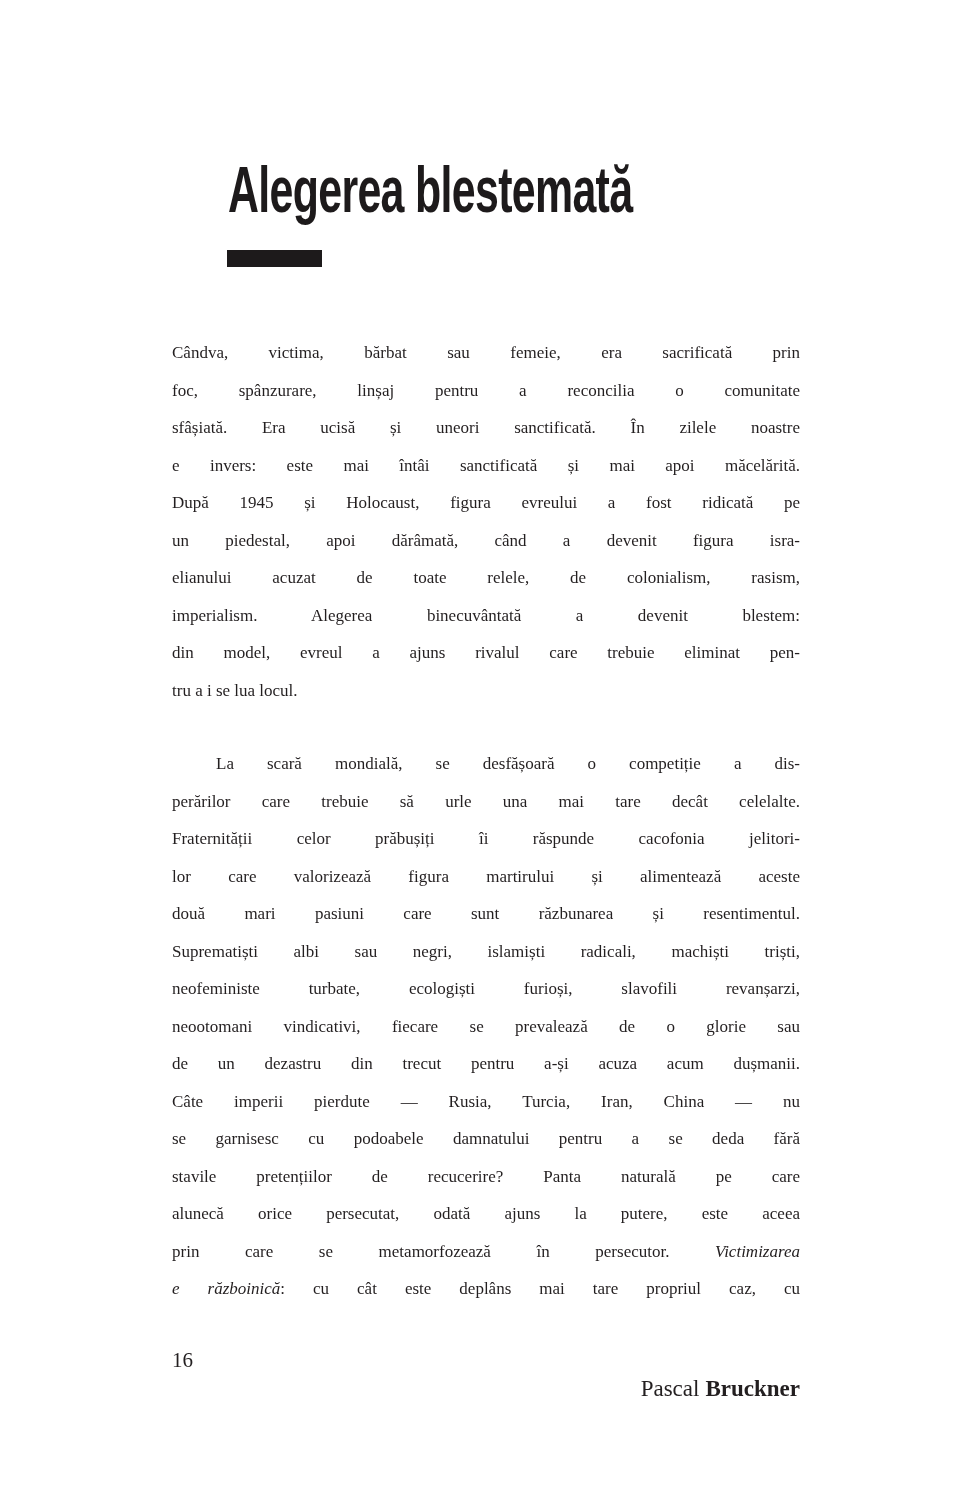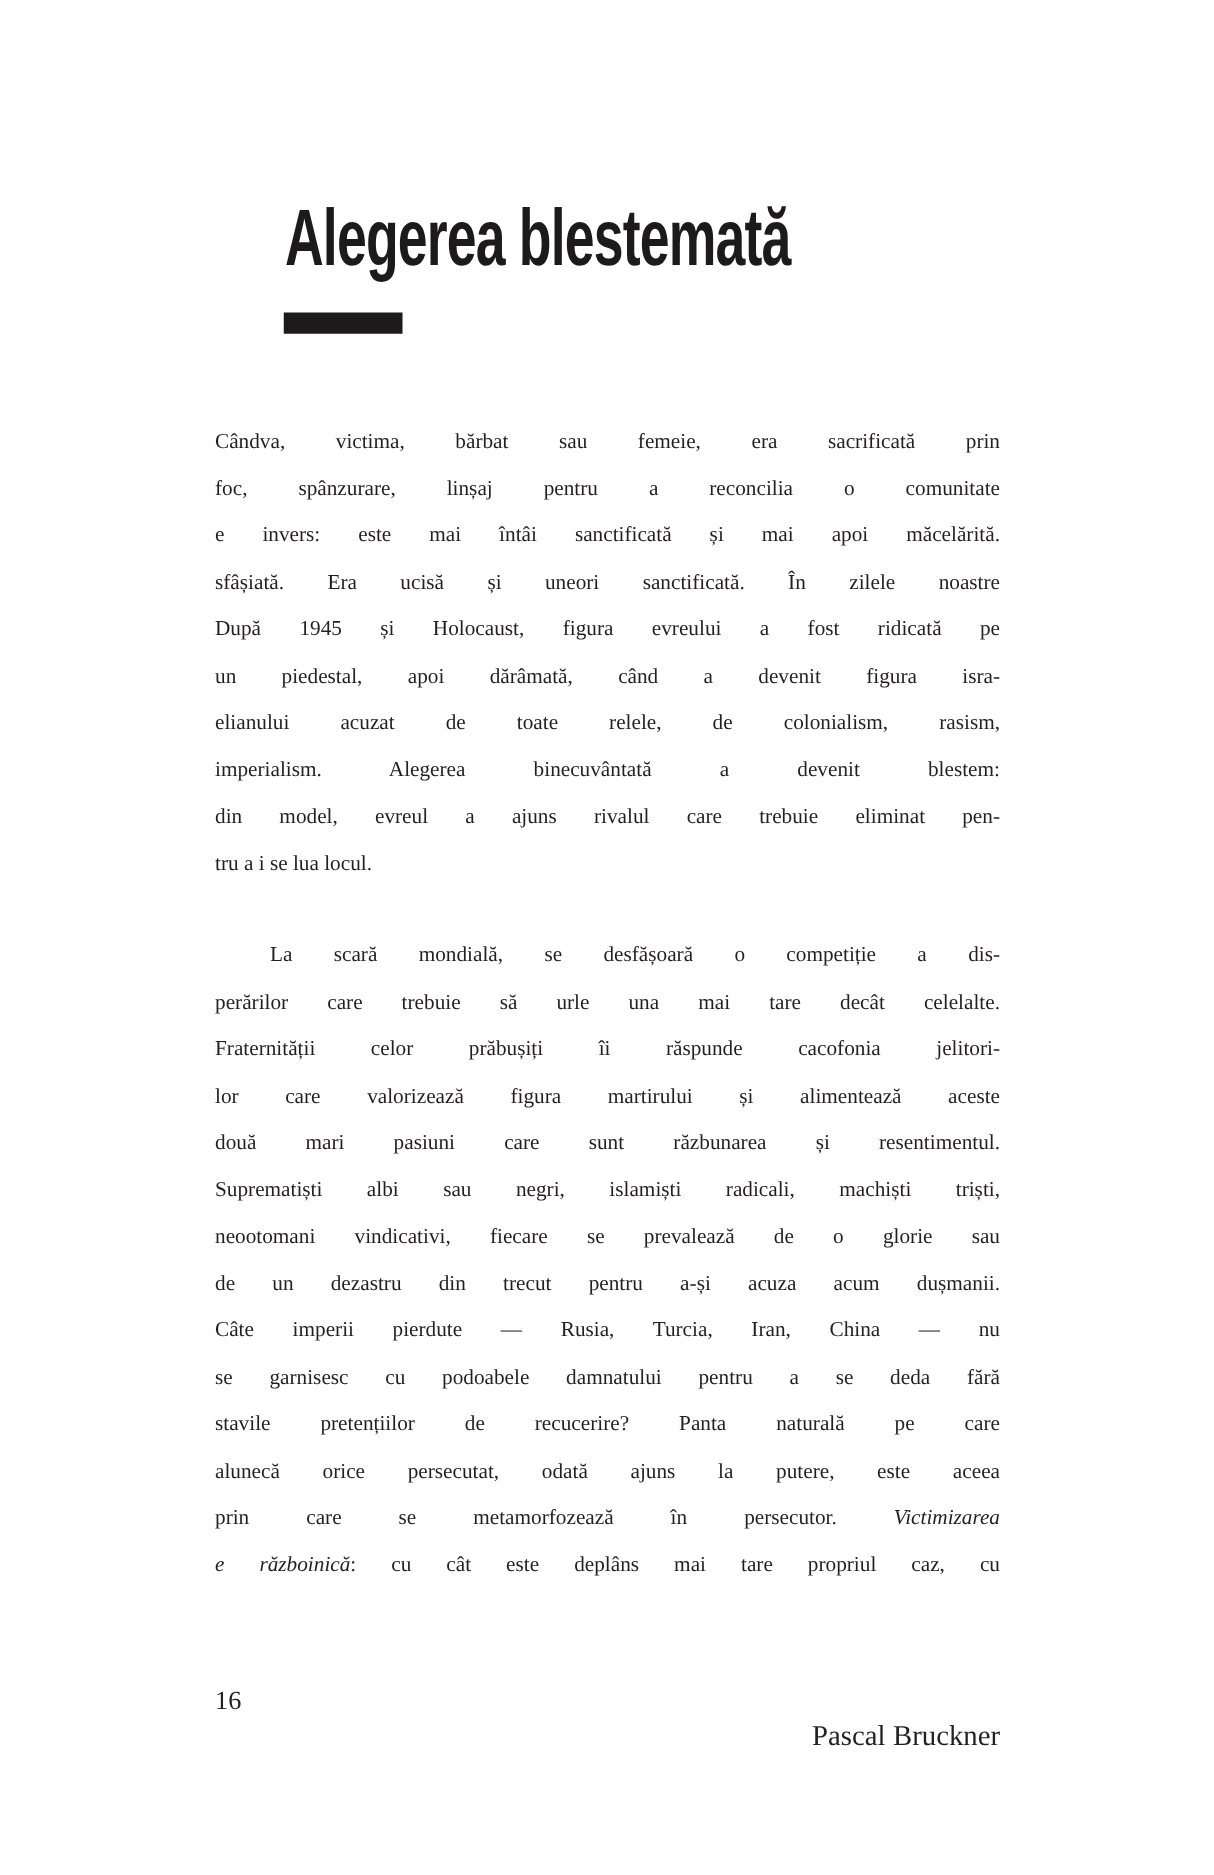--- a/index.html
+++ b/index.html
@@ -67,48 +67,49 @@
   }
   .running-footer {
     position: absolute;
     right: 171px;
     top: 1377px;
     font-size: 23px;
     line-height: 1;
     text-align: right;
   }
   .running-footer .sep { display: inline-block; width: 6px; }
-  .running-footer .bold { font-weight: 400; }
+  .running-footer .bold { font-weight: 700; }
 </style>
 </head>
 <body>
 
 <div class="page">
 
   <h1 class="chapter-title">Alegerea blestemată</h1>
 
   <div class="title-rule"></div>
 
   <div class="body-text">
       <div class="line"><span>Cândva, victima, bărbat sau femeie, era sacrificată prin</span></div>
       <div class="line"><span>foc, spânzurare, linșaj pentru a reconcilia o comunitate</span></div>
+      <div class="line"><span>sfâșiată. Era ucisă și uneori sanctificată. În zilele noastre</span></div>
       <div class="line"><span>e invers: este mai întâi sanctificată și mai apoi măcelărită.</span></div>
-      <div class="line"><span>sfâșiată. Era ucisă și uneori sanctificată. În zilele noastre</span></div>
       <div class="line"><span>După 1945 și Holocaust, figura evreului a fost ridicată pe</span></div>
       <div class="line"><span>un piedestal, apoi dărâmată, când a devenit figura isra-</span></div>
       <div class="line"><span>elianului acuzat de toate relele, de colonialism, rasism,</span></div>
       <div class="line"><span>imperialism. Alegerea binecuvântată a devenit blestem:</span></div>
       <div class="line"><span>din model, evreul a ajuns rivalul care trebuie eliminat pen-</span></div>
       <div class="line last"><span>tru a i se lua locul.</span></div>
       <div class="line indent"><span>La scară mondială, se desfășoară o competiție a dis-</span></div>
       <div class="line"><span>perărilor care trebuie să urle una mai tare decât celelalte.</span></div>
       <div class="line"><span>Fraternității celor prăbușiți îi răspunde cacofonia jelitori-</span></div>
       <div class="line"><span>lor care valorizează figura martirului și alimentează aceste</span></div>
       <div class="line"><span>două mari pasiuni care sunt răzbunarea și resentimentul.</span></div>
       <div class="line"><span>Suprematiști albi sau negri, islamiști radicali, machiști triști,</span></div>
+      <div class="line"><span>neofeministe turbate, ecologiști furioși, slavofili revanșarzi,</span></div>
       <div class="line"><span>neootomani vindicativi, fiecare se prevalează de o glorie sau</span></div>
       <div class="line"><span>de un dezastru din trecut pentru a-și acuza acum dușmanii.</span></div>
       <div class="line"><span>Câte imperii pierdute — Rusia, Turcia, Iran, China — nu</span></div>
       <div class="line"><span>se garnisesc cu podoabele damnatului pentru a se deda fără</span></div>
       <div class="line"><span>stavile pretențiilor de recucerire? Panta naturală pe care</span></div>
       <div class="line"><span>alunecă orice persecutat, odată ajuns la putere, este aceea</span></div>
       <div class="line"><span>prin care se metamorfozează în persecutor. </span><span class="it">Victimizarea</span></div>
       <div class="line"><span class="it">e războinică</span><span>: cu cât este deplâns mai tare propriul caz, cu</span></div>
     </div>
 

